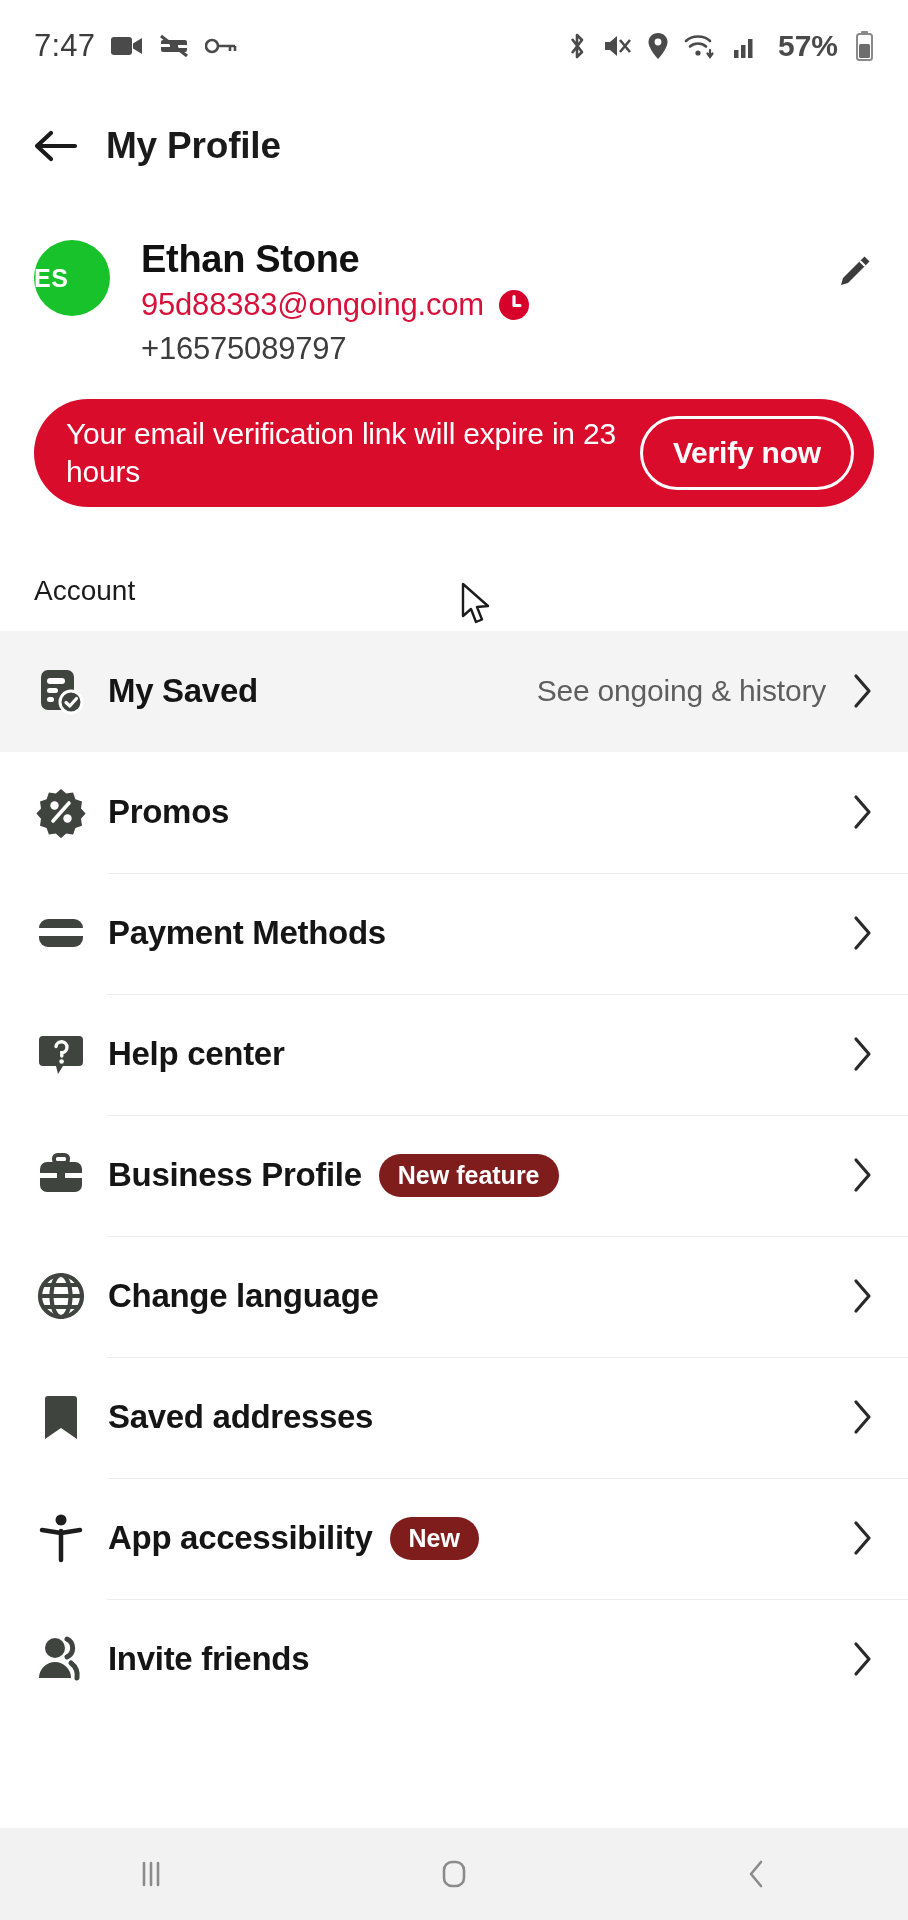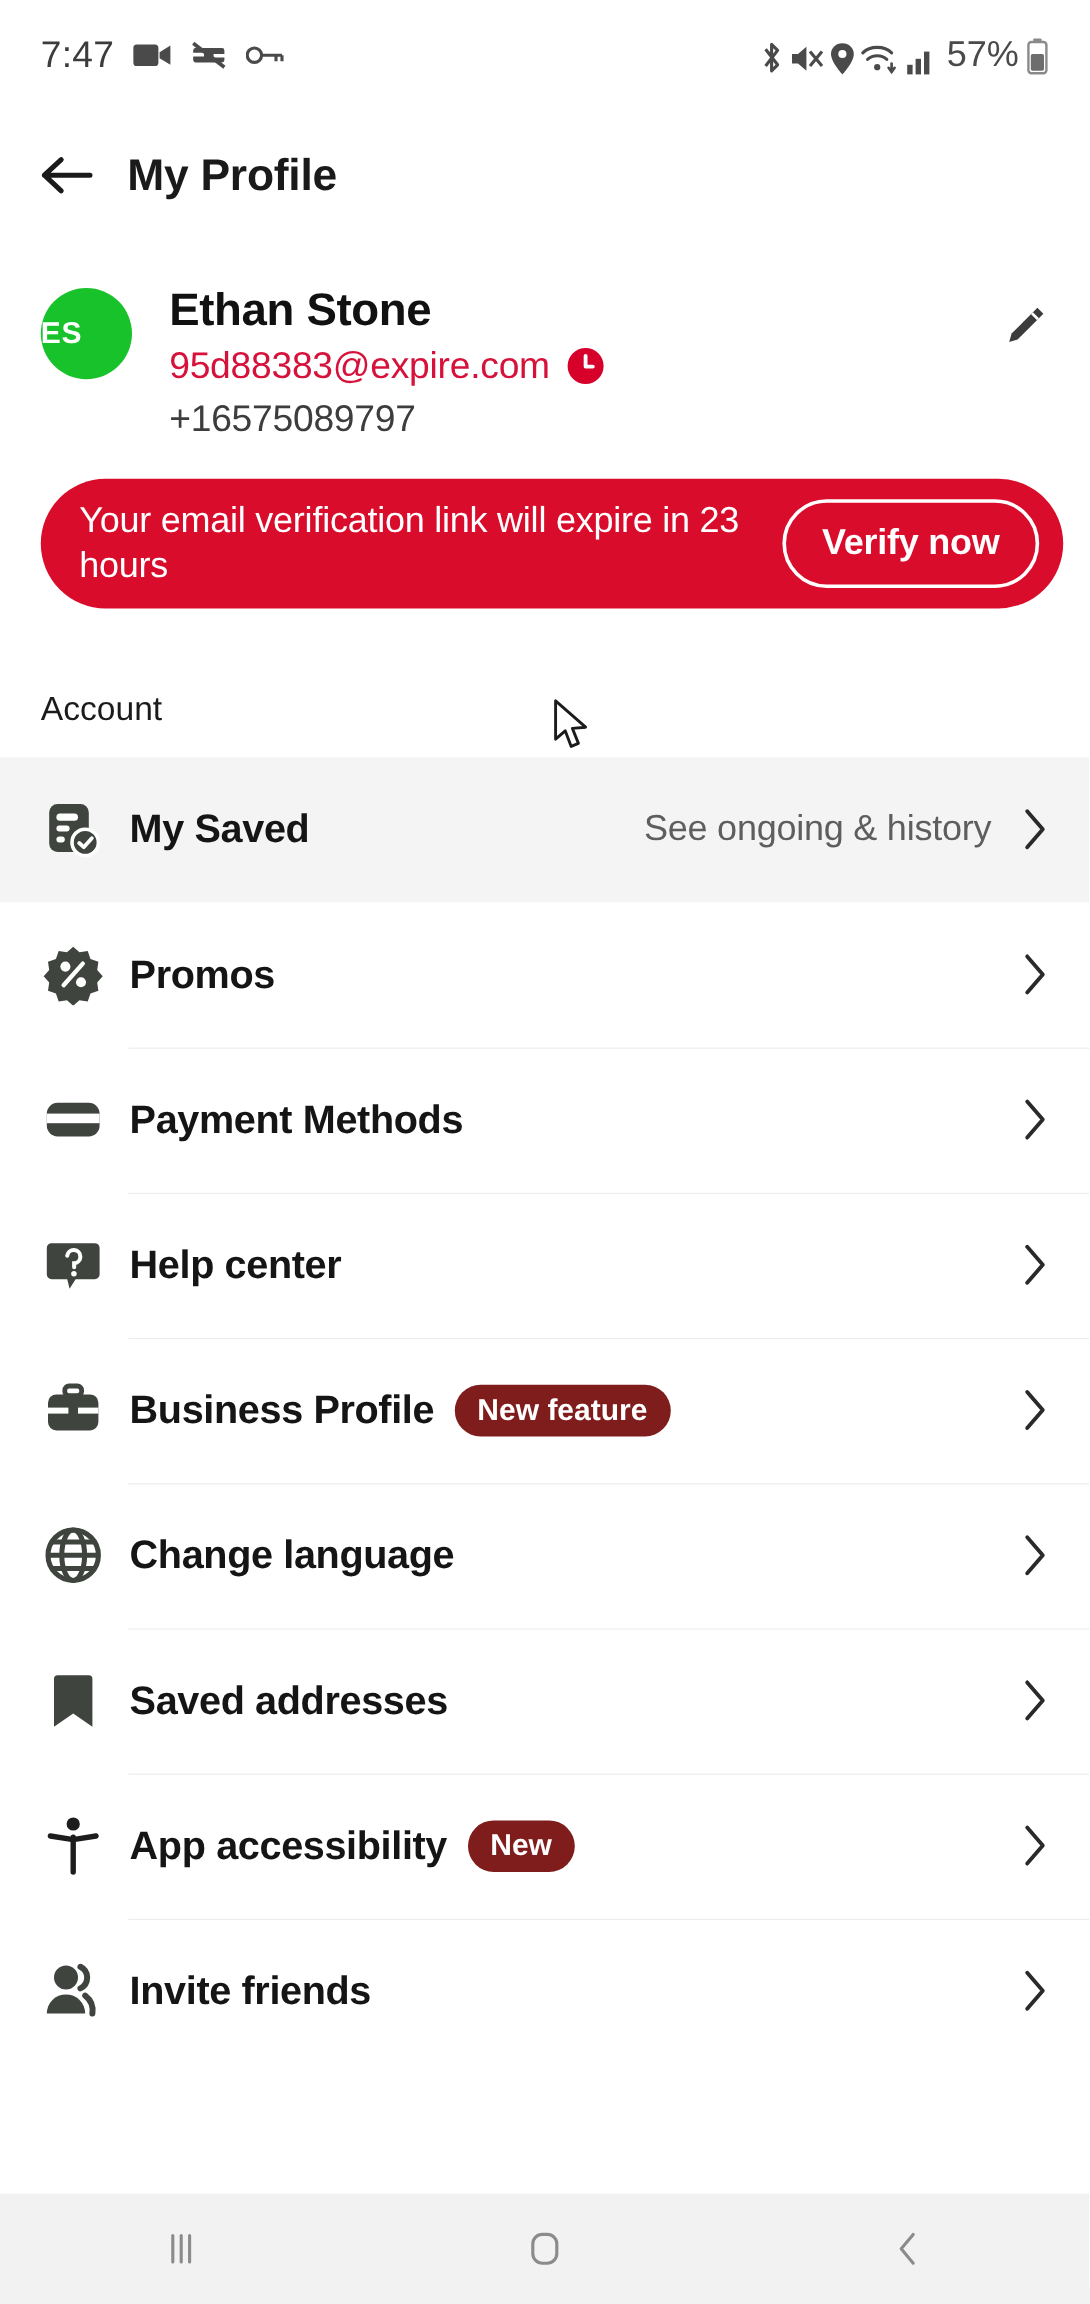--- a/index.html
+++ b/index.html
@@ -30,22 +30,23 @@
   .sb-left { display: flex; align-items: center; gap: 16px; }
   .sb-time {
     font-size: 31px;
     color: #3c3c3c;
     font-weight: 400;
     letter-spacing: 0.2px;
   }
   .sb-right {
     margin-left: auto;
     display: flex;
-    align-items: flex-end;
-    gap: 4px;
+    align-items: center;
+    gap: 15px;
+    font-weight: bold;
   }
   .sb-batt-text {
     font-size: 30px;
     color: #4a4a4a;
     margin-left: 4px;
     margin-right: 2px;
   }
   .sb-ico { display: block; }
 
   
@@ -121,21 +122,21 @@
     flex: 0 0 auto;
     margin-left: 10px;
     margin-top: 14px;
     background: none;
     border: none;
     cursor: pointer;
   }
 
   
   .banner-wrap {
-    padding: 32px 22px 0 34px;
+    padding: 32px 34px 0 34px;
     flex: 0 0 auto;
   }
   .banner {
     background: #da0c2c;
     border-radius: 58px;
     min-height: 108px;
     display: flex;
     align-items: center;
     padding: 14px 20px 14px 32px;
     gap: 0;
@@ -332,21 +333,21 @@
     <span class="appbar-title">My Profile</span>
   </div>
 
   <div class="profile">
     <div class="avatar">
       <span>ES</span>
     </div>
     <div class="profile-info">
       <div class="profile-name">Ethan Stone</div>
       <div class="profile-email-row">
-        <span class="profile-email">95d88383@expire.com</span>
+        <span class="profile-email">95d88383@ongoing.com</span>
         <svg class="clock-badge" width="32" height="32" viewBox="0 0 32 32">
           <circle cx="16" cy="16" r="15" fill="#d6002b"></circle>
           <path d="M16 7.5 V16.5 H22" stroke="#ffffff" stroke-width="3.2" fill="none" stroke-linecap="round" stroke-linejoin="round"></path>
         </svg>
       </div>
       <div class="profile-phone">+16575089797</div>
     </div>
     <button class="edit-btn">
       <svg width="40" height="40" viewBox="0 0 40 40">
         <path d="M30.5 4.5 L35.5 9.5 L14 31 L7 33 L9 26 Z" fill="#3c3c3c"></path>

